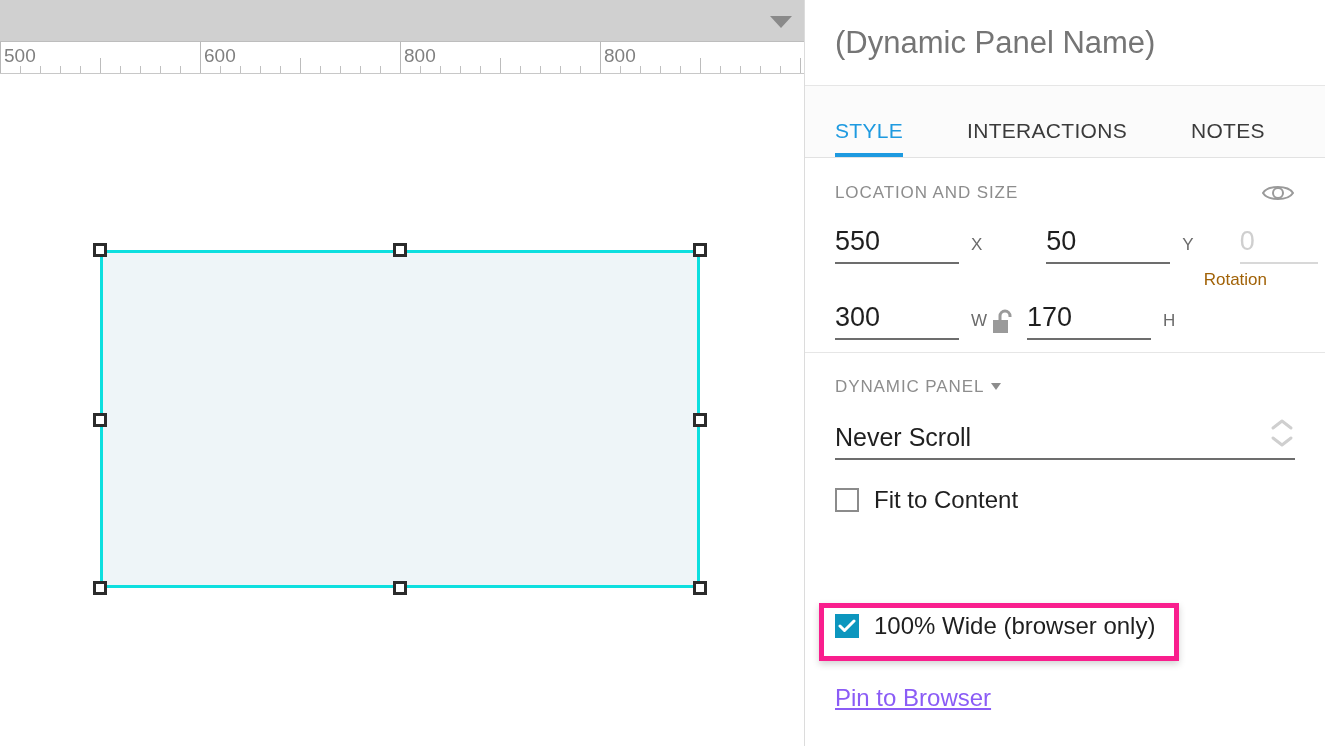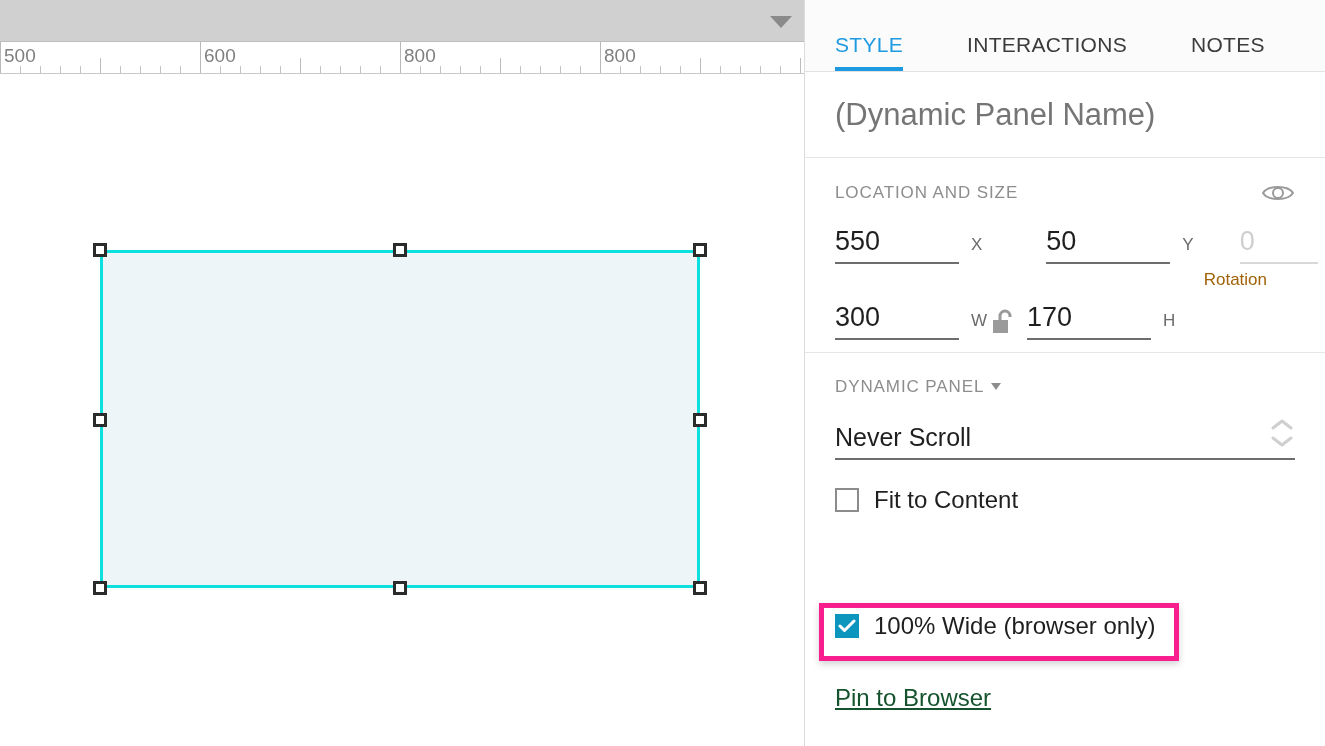--- a/index.html
+++ b/index.html
@@ -186,21 +186,21 @@
     background: #ffffff;
     z-index: 3;
   }
   #highlight-row {
     position: absolute; left: 30px; top: 612px; z-index: 4;
     display: flex; align-items: center; justify-content: space-between;
   }
 
   #link-row { position: absolute; left: 30px; top: 684px; }
   .text-link {
-    font-size: 24px; color: #14532d; text-decoration: underline;
+    font-size: 24px; color: #8b5cf6; text-decoration: underline;
     cursor: pointer;
   }
 </style>
 </head>
 <body>
 
 <div id="app">
 
   <div id="canvas-area">
 
@@ -264,28 +264,28 @@
       <div class="handle" style="left:93px;  top:339px;"></div>
       <div class="handle" style="left:693px; top:339px;"></div>
       <div class="handle" style="left:93px;  top:507px;"></div>
       <div class="handle" style="left:393px; top:507px;"></div>
       <div class="handle" style="left:693px; top:507px;"></div>
     </div>
   </div>
 
   <div id="right-panel">
 
+    <div id="panel-name-row">
+      <input id="panel-name-input" type="text" placeholder="(Dynamic Panel Name)" style="">
+    </div>
+
     <div id="tabs">
       <div class="tab is-active" id="tab-style">STYLE</div>
       <div class="tab" id="tab-interactions">INTERACTIONS</div>
       <div class="tab" id="tab-notes">NOTES</div>
-    </div>
-
-    <div id="panel-name-row">
-      <input id="panel-name-input" type="text" placeholder="(Dynamic Panel Name)" style="">
     </div>
 
     <div class="section section-divider" style="padding-bottom:12px;">
       <div class="section-head">
         <div class="section-title">LOCATION AND SIZE</div>
         <span class="eye-icon">
           <svg width="34" height="22" viewBox="0 0 34 22">
             <path d="M2 11 C7 3, 27 3, 32 11 C27 19, 7 19, 2 11 Z" fill="none" stroke="#9a9a9a" stroke-width="2"></path>
             <circle cx="17" cy="11" r="5" fill="none" stroke="#9a9a9a" stroke-width="2"></circle>
           </svg>

